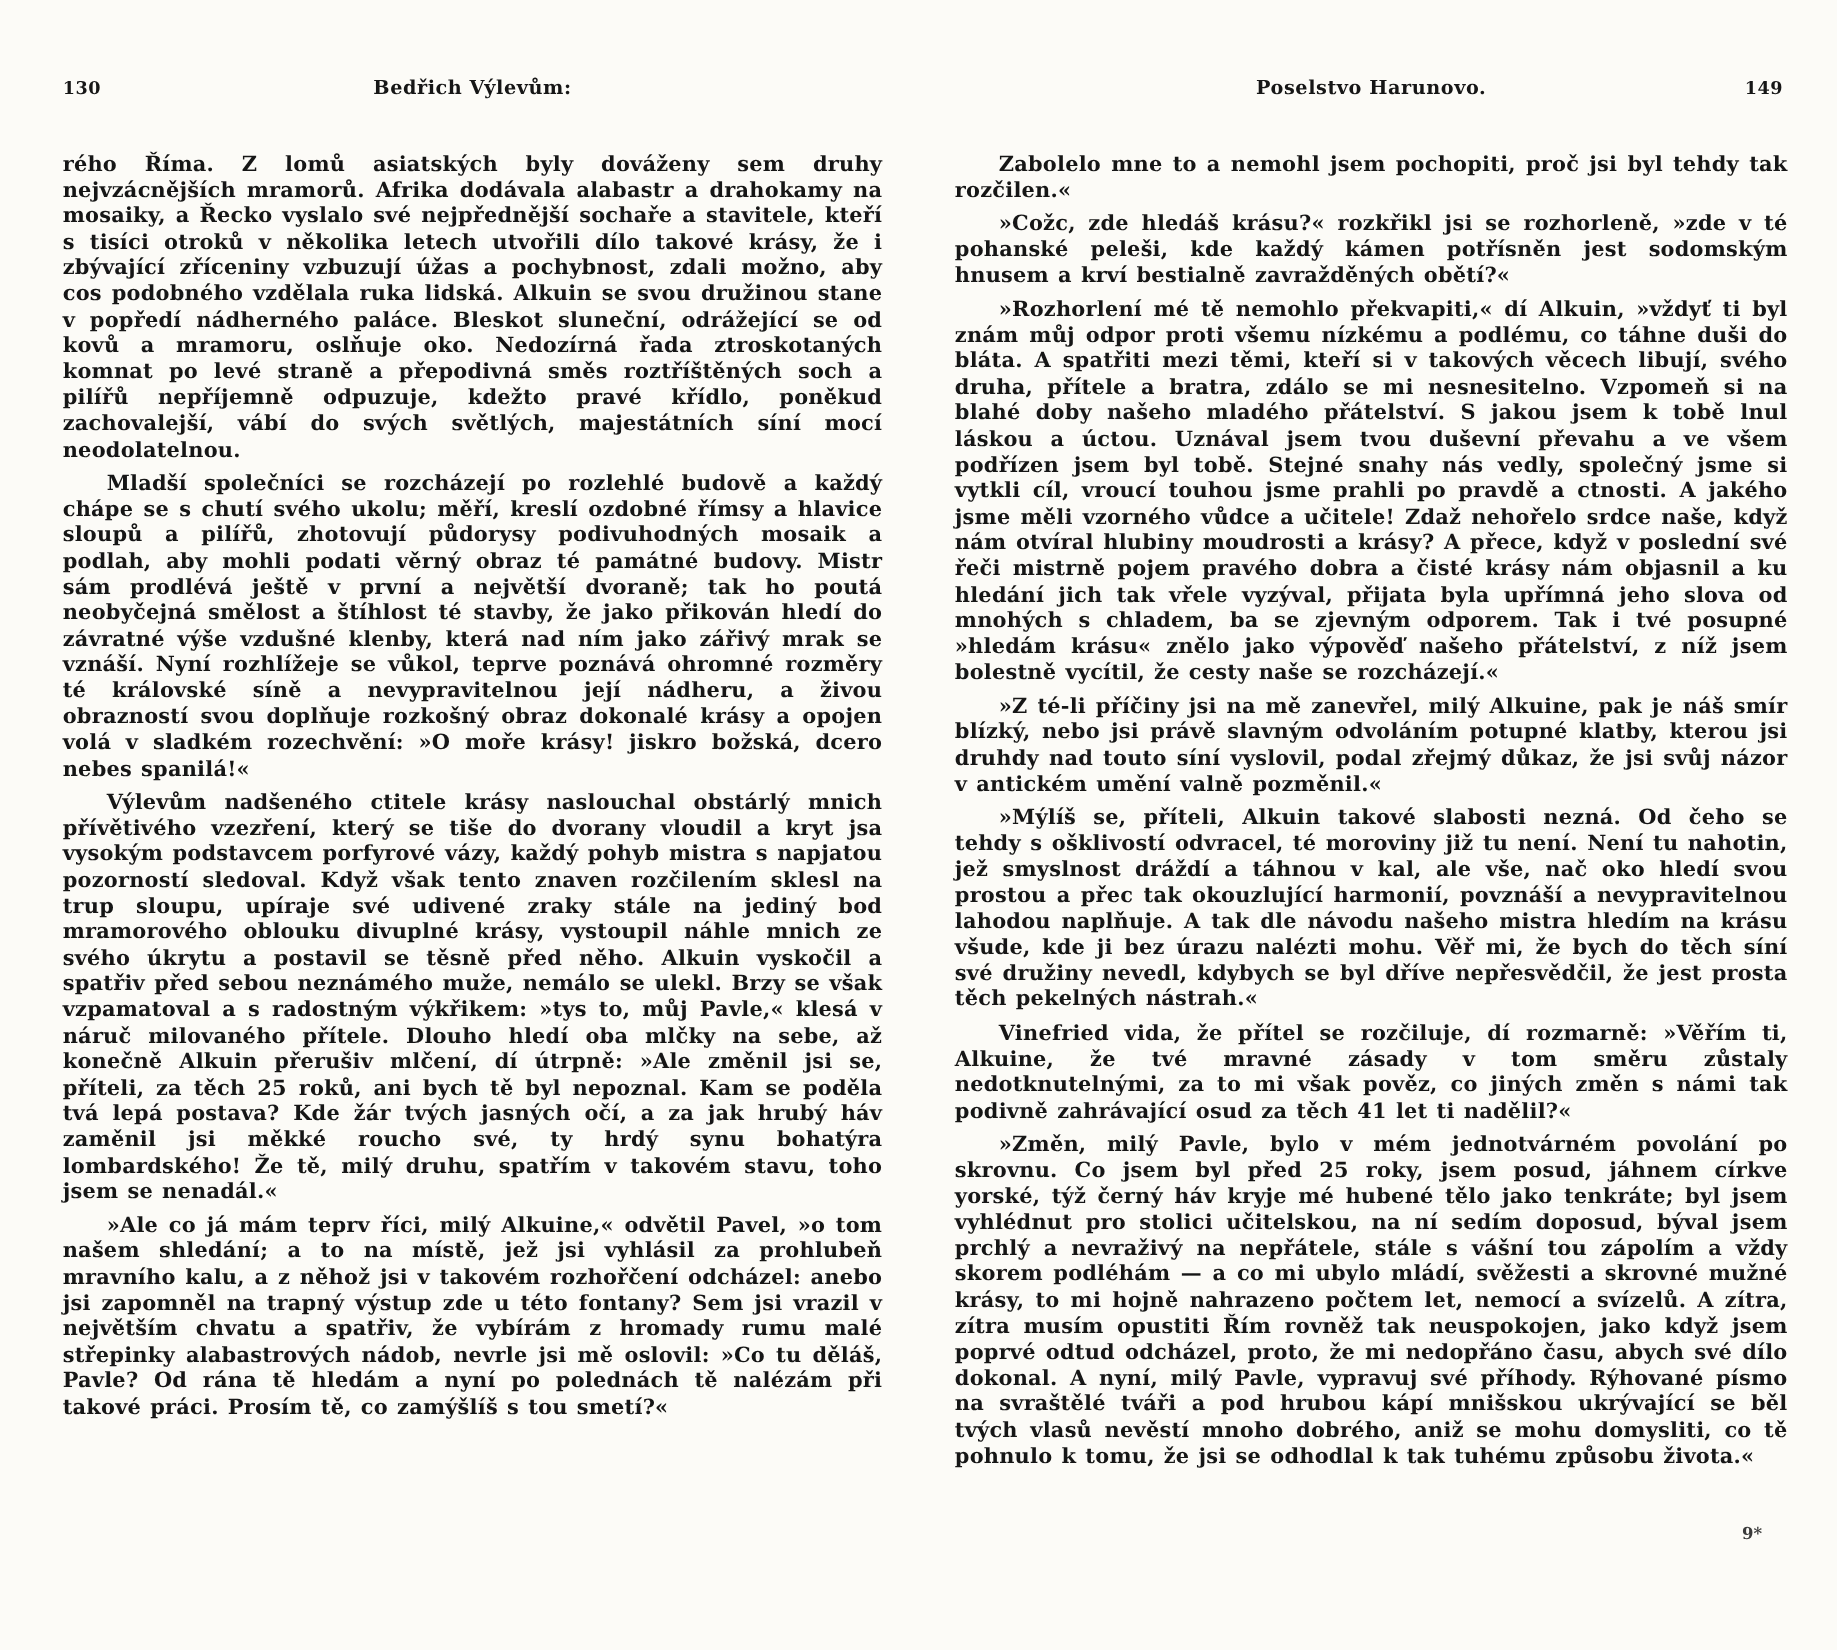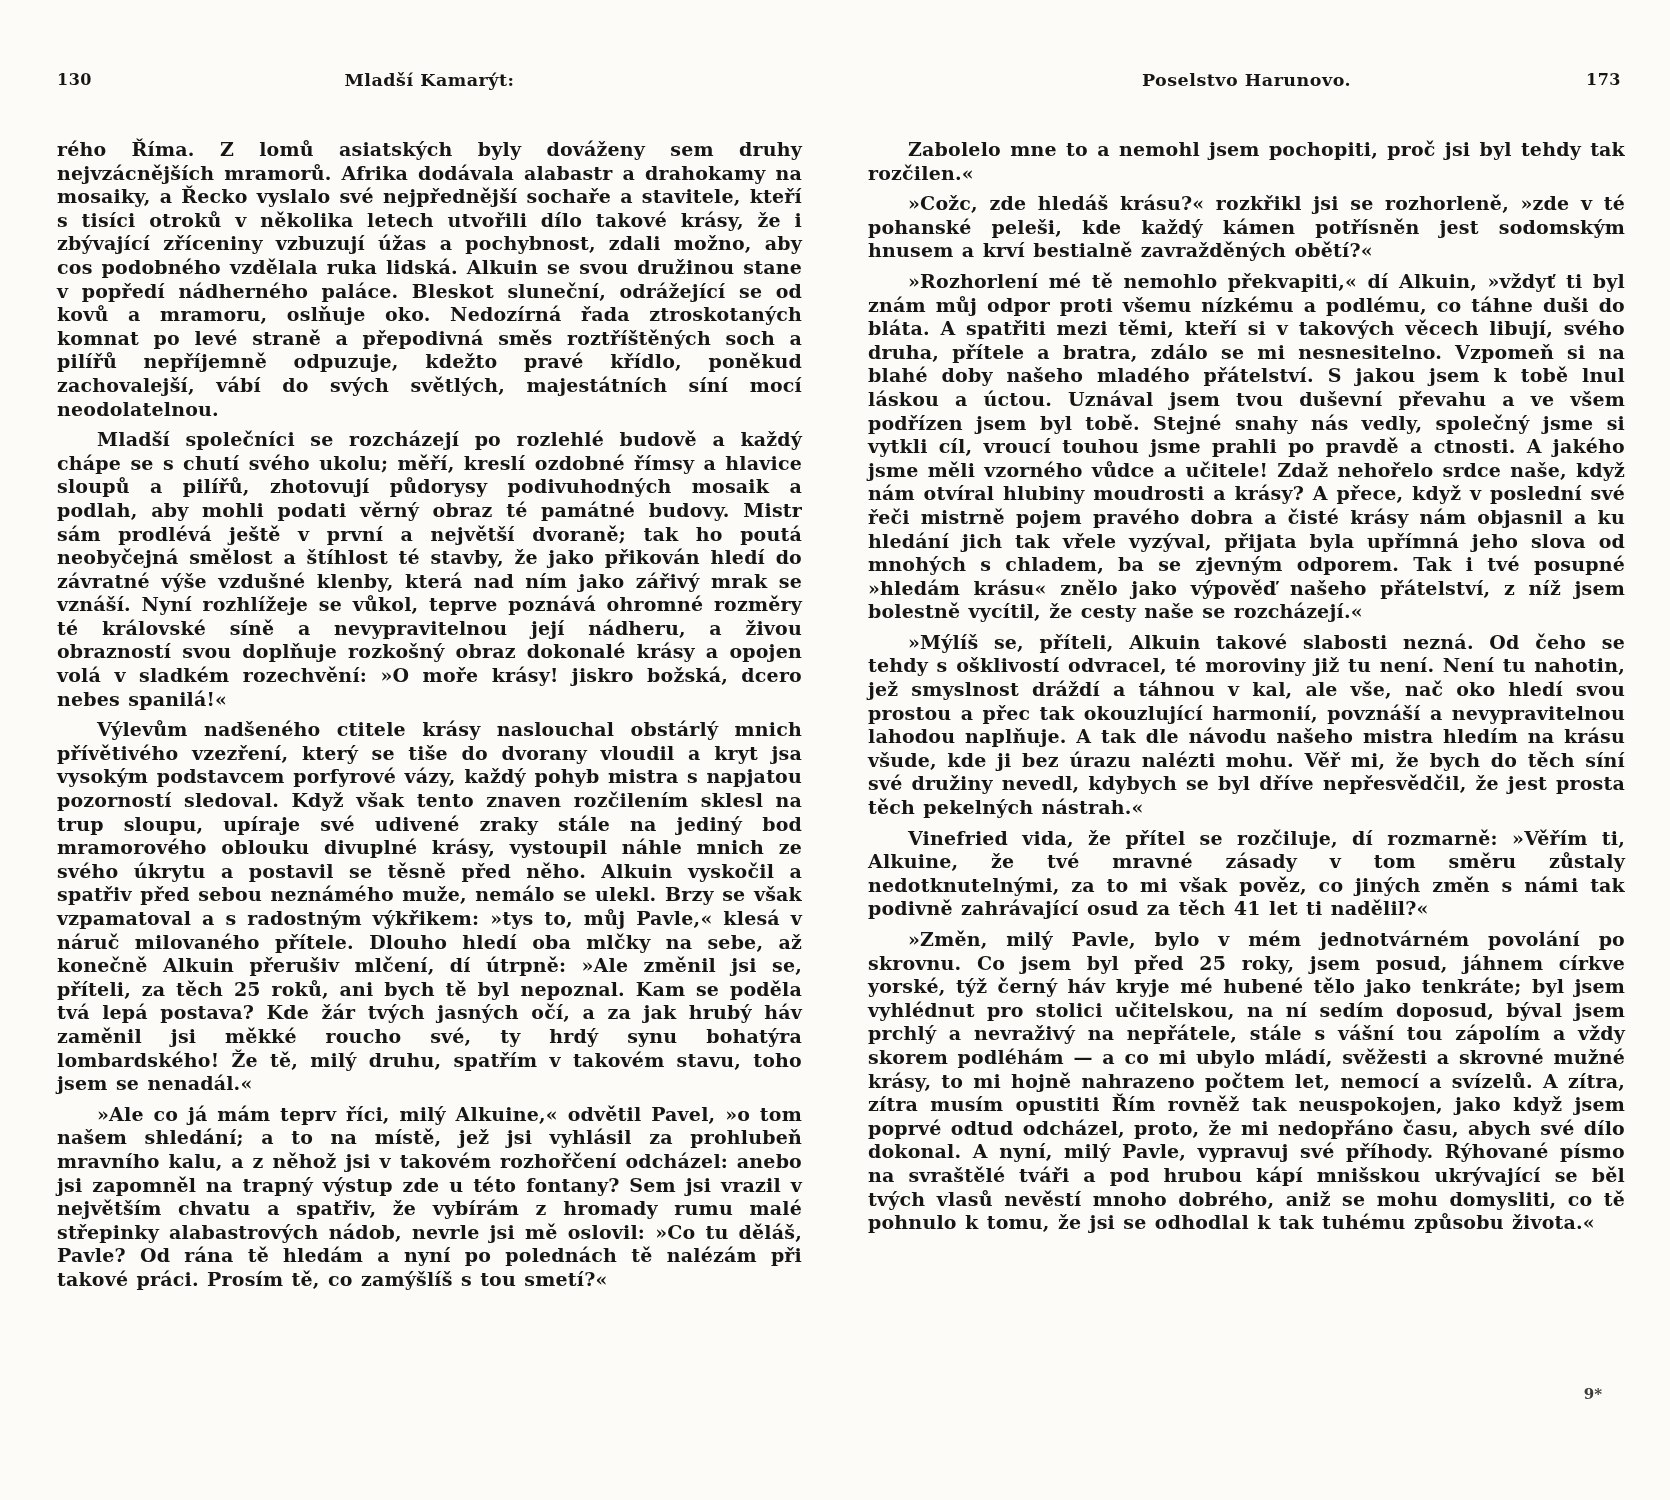--- a/index.html
+++ b/index.html
@@ -71,39 +71,40 @@
   }
 </style>
 </head>
 <body>
 
 <div class="spread">
 
   <div class="page page-left">
     <div class="header">
       <span class="pagenum pos-left">130</span>
-      <span class="running">Mladší Kamarýt:</span>
+      <span class="running">Bedřich Výlevům:</span>
     </div>
     <div class="textblock">
         <p>rého Říma. Z lomů asiatských byly dováženy sem druhy nejvzácnějších mramorů. Afrika dodávala alabastr a drahokamy na mosaiky, a Řecko vyslalo své nejpřednější sochaře a stavitele, kteří s tisíci otroků v několika letech utvořili dílo takové krásy, že i zbývající zříceniny vzbuzují úžas a pochybnost, zdali možno, aby cos podobného vzdělala ruka lidská. Alkuin se svou družinou stane v popředí nádherného paláce. Bleskot sluneční, odrážející se od kovů a mramoru, oslňuje oko. Nedozírná řada ztroskotaných komnat po levé straně a přepodivná směs roztříštěných soch a pilířů nepříjemně odpuzuje, kdežto pravé křídlo, poněkud zachovalejší, vábí do svých světlých, majestátních síní mocí neodolatelnou.</p>
         <p>Mladší společníci se rozcházejí po rozlehlé budově a každý chápe se s chutí svého ukolu; měří, kreslí ozdobné římsy a hlavice sloupů a pilířů, zhotovují půdorysy podivuhodných mosaik a podlah, aby mohli podati věrný obraz té památné budovy. Mistr sám prodlévá ještě v první a největší dvoraně; tak ho poutá neobyčejná smělost a štíhlost té stavby, že jako přikován hledí do závratné výše vzdušné klenby, která nad ním jako zářivý mrak se vznáší. Nyní rozhlížeje se vůkol, teprve poznává ohromné rozměry té královské síně a nevypravitelnou její nádheru, a živou obrazností svou doplňuje rozkošný obraz dokonalé krásy a opojen volá v sladkém rozechvění: »O moře krásy! jiskro božská, dcero nebes spanilá!«</p>
         <p>Výlevům nadšeného ctitele krásy naslouchal obstárlý mnich přívětivého vzezření, který se tiše do dvorany vloudil a kryt jsa vysokým podstavcem porfyrové vázy, každý pohyb mistra s napjatou pozorností sledoval. Když však tento znaven rozčilením sklesl na trup sloupu, upíraje své udivené zraky stále na jediný bod mramorového oblouku divuplné krásy, vystoupil náhle mnich ze svého úkrytu a postavil se těsně před něho. Alkuin vyskočil a spatřiv před sebou neznámého muže, nemálo se ulekl. Brzy se však vzpamatoval a s radostným výkřikem: »tys to, můj Pavle,« klesá v náruč milovaného přítele. Dlouho hledí oba mlčky na sebe, až konečně Alkuin přerušiv mlčení, dí útrpně: »Ale změnil jsi se, příteli, za těch 25 roků, ani bych tě byl nepoznal. Kam se poděla tvá lepá postava? Kde žár tvých jasných očí, a za jak hrubý háv zaměnil jsi měkké roucho své, ty hrdý synu bohatýra lombardského! Že tě, milý druhu, spatřím v takovém stavu, toho jsem se nenadál.«</p>
         <p>»Ale co já mám teprv říci, milý Alkuine,« odvětil Pavel, »o tom našem shledání; a to na místě, jež jsi vyhlásil za prohlubeň mravního kalu, a z něhož jsi v takovém rozhořčení odcházel: anebo jsi zapomněl na trapný výstup zde u této fontany? Sem jsi vrazil v největším chvatu a spatřiv, že vybírám z hromady rumu malé střepinky alabastrových nádob, nevrle jsi mě oslovil: »Co tu děláš, Pavle? Od rána tě hledám a nyní po polednách tě nalézám při takové práci. Prosím tě, co zamýšlíš s tou smetí?«</p>
       </div>
   </div>
 
   <div class="page page-right">
     <div class="header">
       <span class="running">Poselstvo Harunovo.</span>
-      <span class="pagenum pos-right">173</span>
+      <span class="pagenum pos-right">149</span>
     </div>
     <div class="textblock">
         <p>Zabolelo mne to a nemohl jsem pochopiti, proč jsi byl tehdy tak rozčilen.«</p>
         <p>»Cožc, zde hledáš krásu?« rozkřikl jsi se rozhorleně, »zde v té pohanské peleši, kde každý kámen potřísněn jest sodomským hnusem a krví bestialně zavražděných obětí?«</p>
         <p>»Rozhorlení mé tě nemohlo překvapiti,« dí Alkuin, »vždyť ti byl znám můj odpor proti všemu nízkému a podlému, co táhne duši do bláta. A spatřiti mezi těmi, kteří si v takových věcech libují, svého druha, přítele a bratra, zdálo se mi nesnesitelno. Vzpomeň si na blahé doby našeho mladého přátelství. S jakou jsem k tobě lnul láskou a úctou. Uznával jsem tvou duševní převahu a ve všem podřízen jsem byl tobě. Stejné snahy nás vedly, společný jsme si vytkli cíl, vroucí touhou jsme prahli po pravdě a ctnosti. A jakého jsme měli vzorného vůdce a učitele! Zdaž nehořelo srdce naše, když nám otvíral hlubiny moudrosti a krásy? A přece, když v poslední své řeči mistrně pojem pravého dobra a čisté krásy nám objasnil a ku hledání jich tak vřele vyzýval, přijata byla upřímná jeho slova od mnohých s chladem, ba se zjevným odporem. Tak i tvé posupné »hledám krásu« znělo jako výpověď našeho přátelství, z níž jsem bolestně vycítil, že cesty naše se rozcházejí.«</p>
+        <p>»Z té-li příčiny jsi na mě zanevřel, milý Alkuine, pak je náš smír blízký, nebo jsi právě slavným odvoláním potupné klatby, kterou jsi druhdy nad touto síní vyslovil, podal zřejmý důkaz, že jsi svůj názor v antickém umění valně pozměnil.«</p>
         <p>»Mýlíš se, příteli, Alkuin takové slabosti nezná. Od čeho se tehdy s ošklivostí odvracel, té moroviny již tu není. Není tu nahotin, jež smyslnost dráždí a táhnou v kal, ale vše, nač oko hledí svou prostou a přec tak okouzlující harmonií, povznáší a nevypravitelnou lahodou naplňuje. A tak dle návodu našeho mistra hledím na krásu všude, kde ji bez úrazu nalézti mohu. Věř mi, že bych do těch síní své družiny nevedl, kdybych se byl dříve nepřesvědčil, že jest prosta těch pekelných nástrah.«</p>
         <p>Vinefried vida, že přítel se rozčiluje, dí rozmarně: »Věřím ti, Alkuine, že tvé mravné zásady v tom směru zůstaly nedotknutelnými, za to mi však pověz, co jiných změn s námi tak podivně zahrávající osud za těch 41 let ti nadělil?«</p>
         <p>»Změn, milý Pavle, bylo v mém jednotvárném povolání po skrovnu. Co jsem byl před 25 roky, jsem posud, jáhnem církve yorské, týž černý háv kryje mé hubené tělo jako tenkráte; byl jsem vyhlédnut pro stolici učitelskou, na ní sedím doposud, býval jsem prchlý a nevraživý na nepřátele, stále s vášní tou zápolím a vždy skorem podléhám — a co mi ubylo mládí, svěžesti a skrovné mužné krásy, to mi hojně nahrazeno počtem let, nemocí a svízelů. A zítra, zítra musím opustiti Řím rovněž tak neuspokojen, jako když jsem poprvé odtud odcházel, proto, že mi nedopřáno času, abych své dílo dokonal. A nyní, milý Pavle, vypravuj své příhody. Rýhované písmo na svraštělé tváři a pod hrubou kápí mnišskou ukrývající se běl tvých vlasů nevěstí mnoho dobrého, aniž se mohu domysliti, co tě pohnulo k tomu, že jsi se odhodlal k tak tuhému způsobu života.«</p>
       </div>
   </div>
 
   <div class="signature">9*</div>
 
 </div>
 

